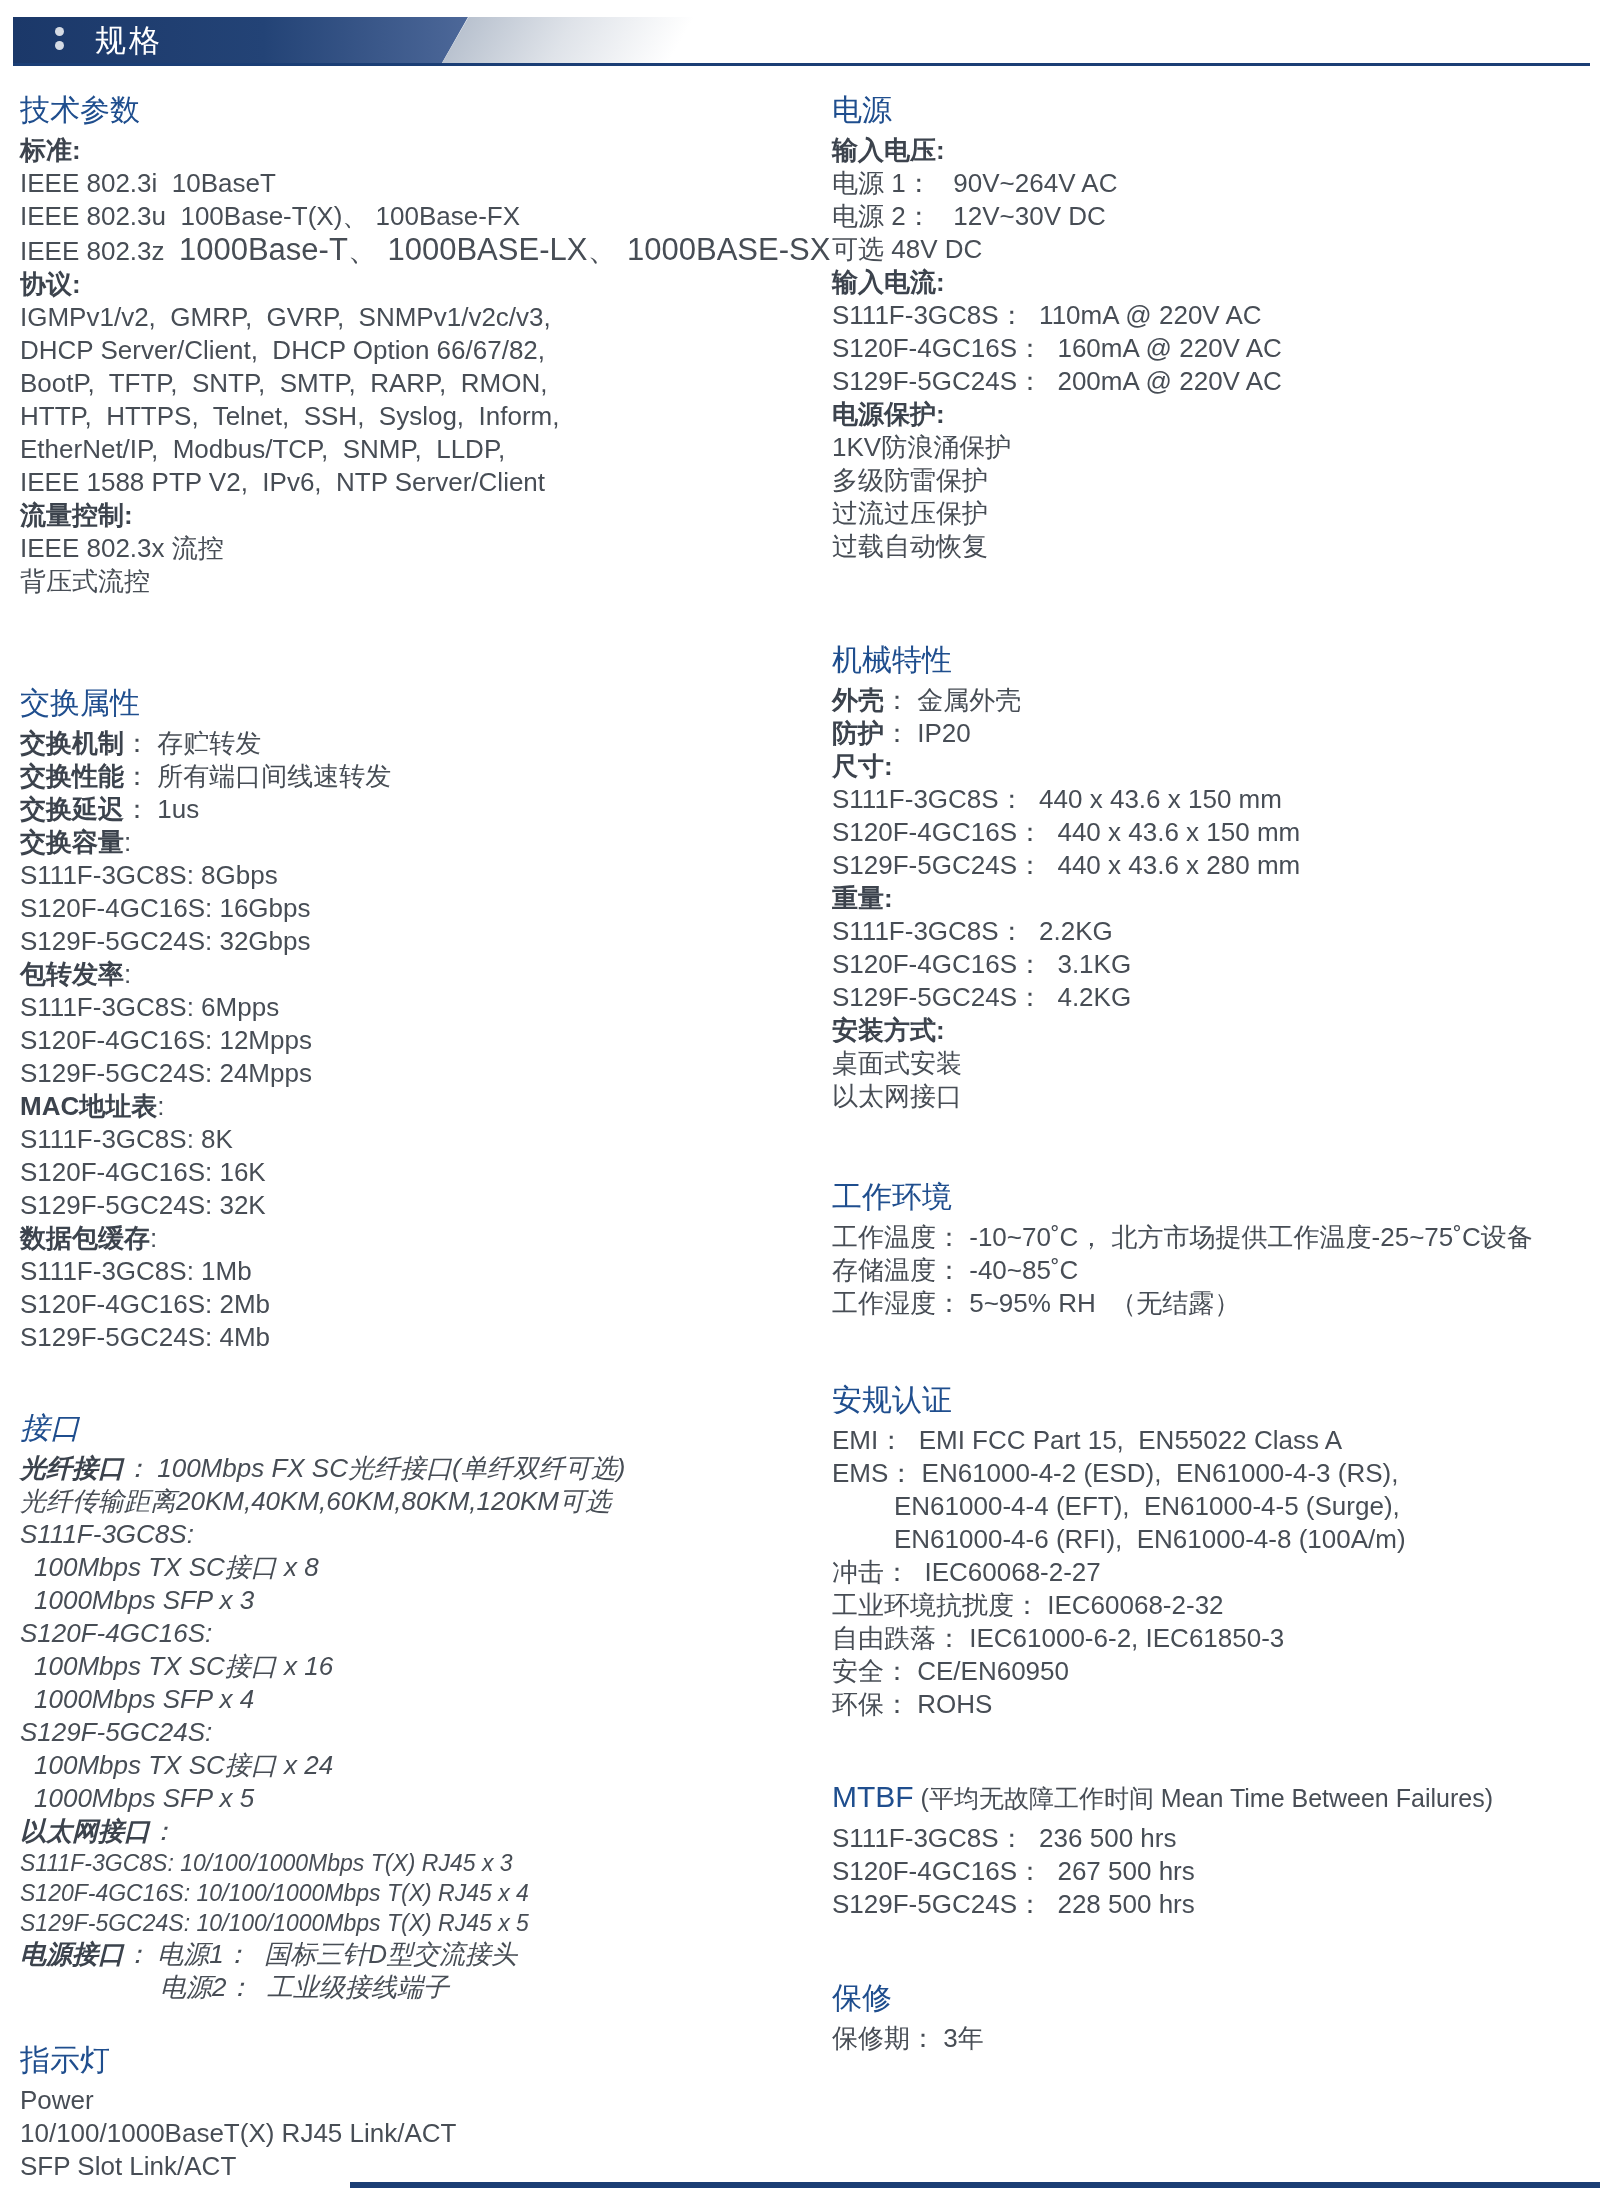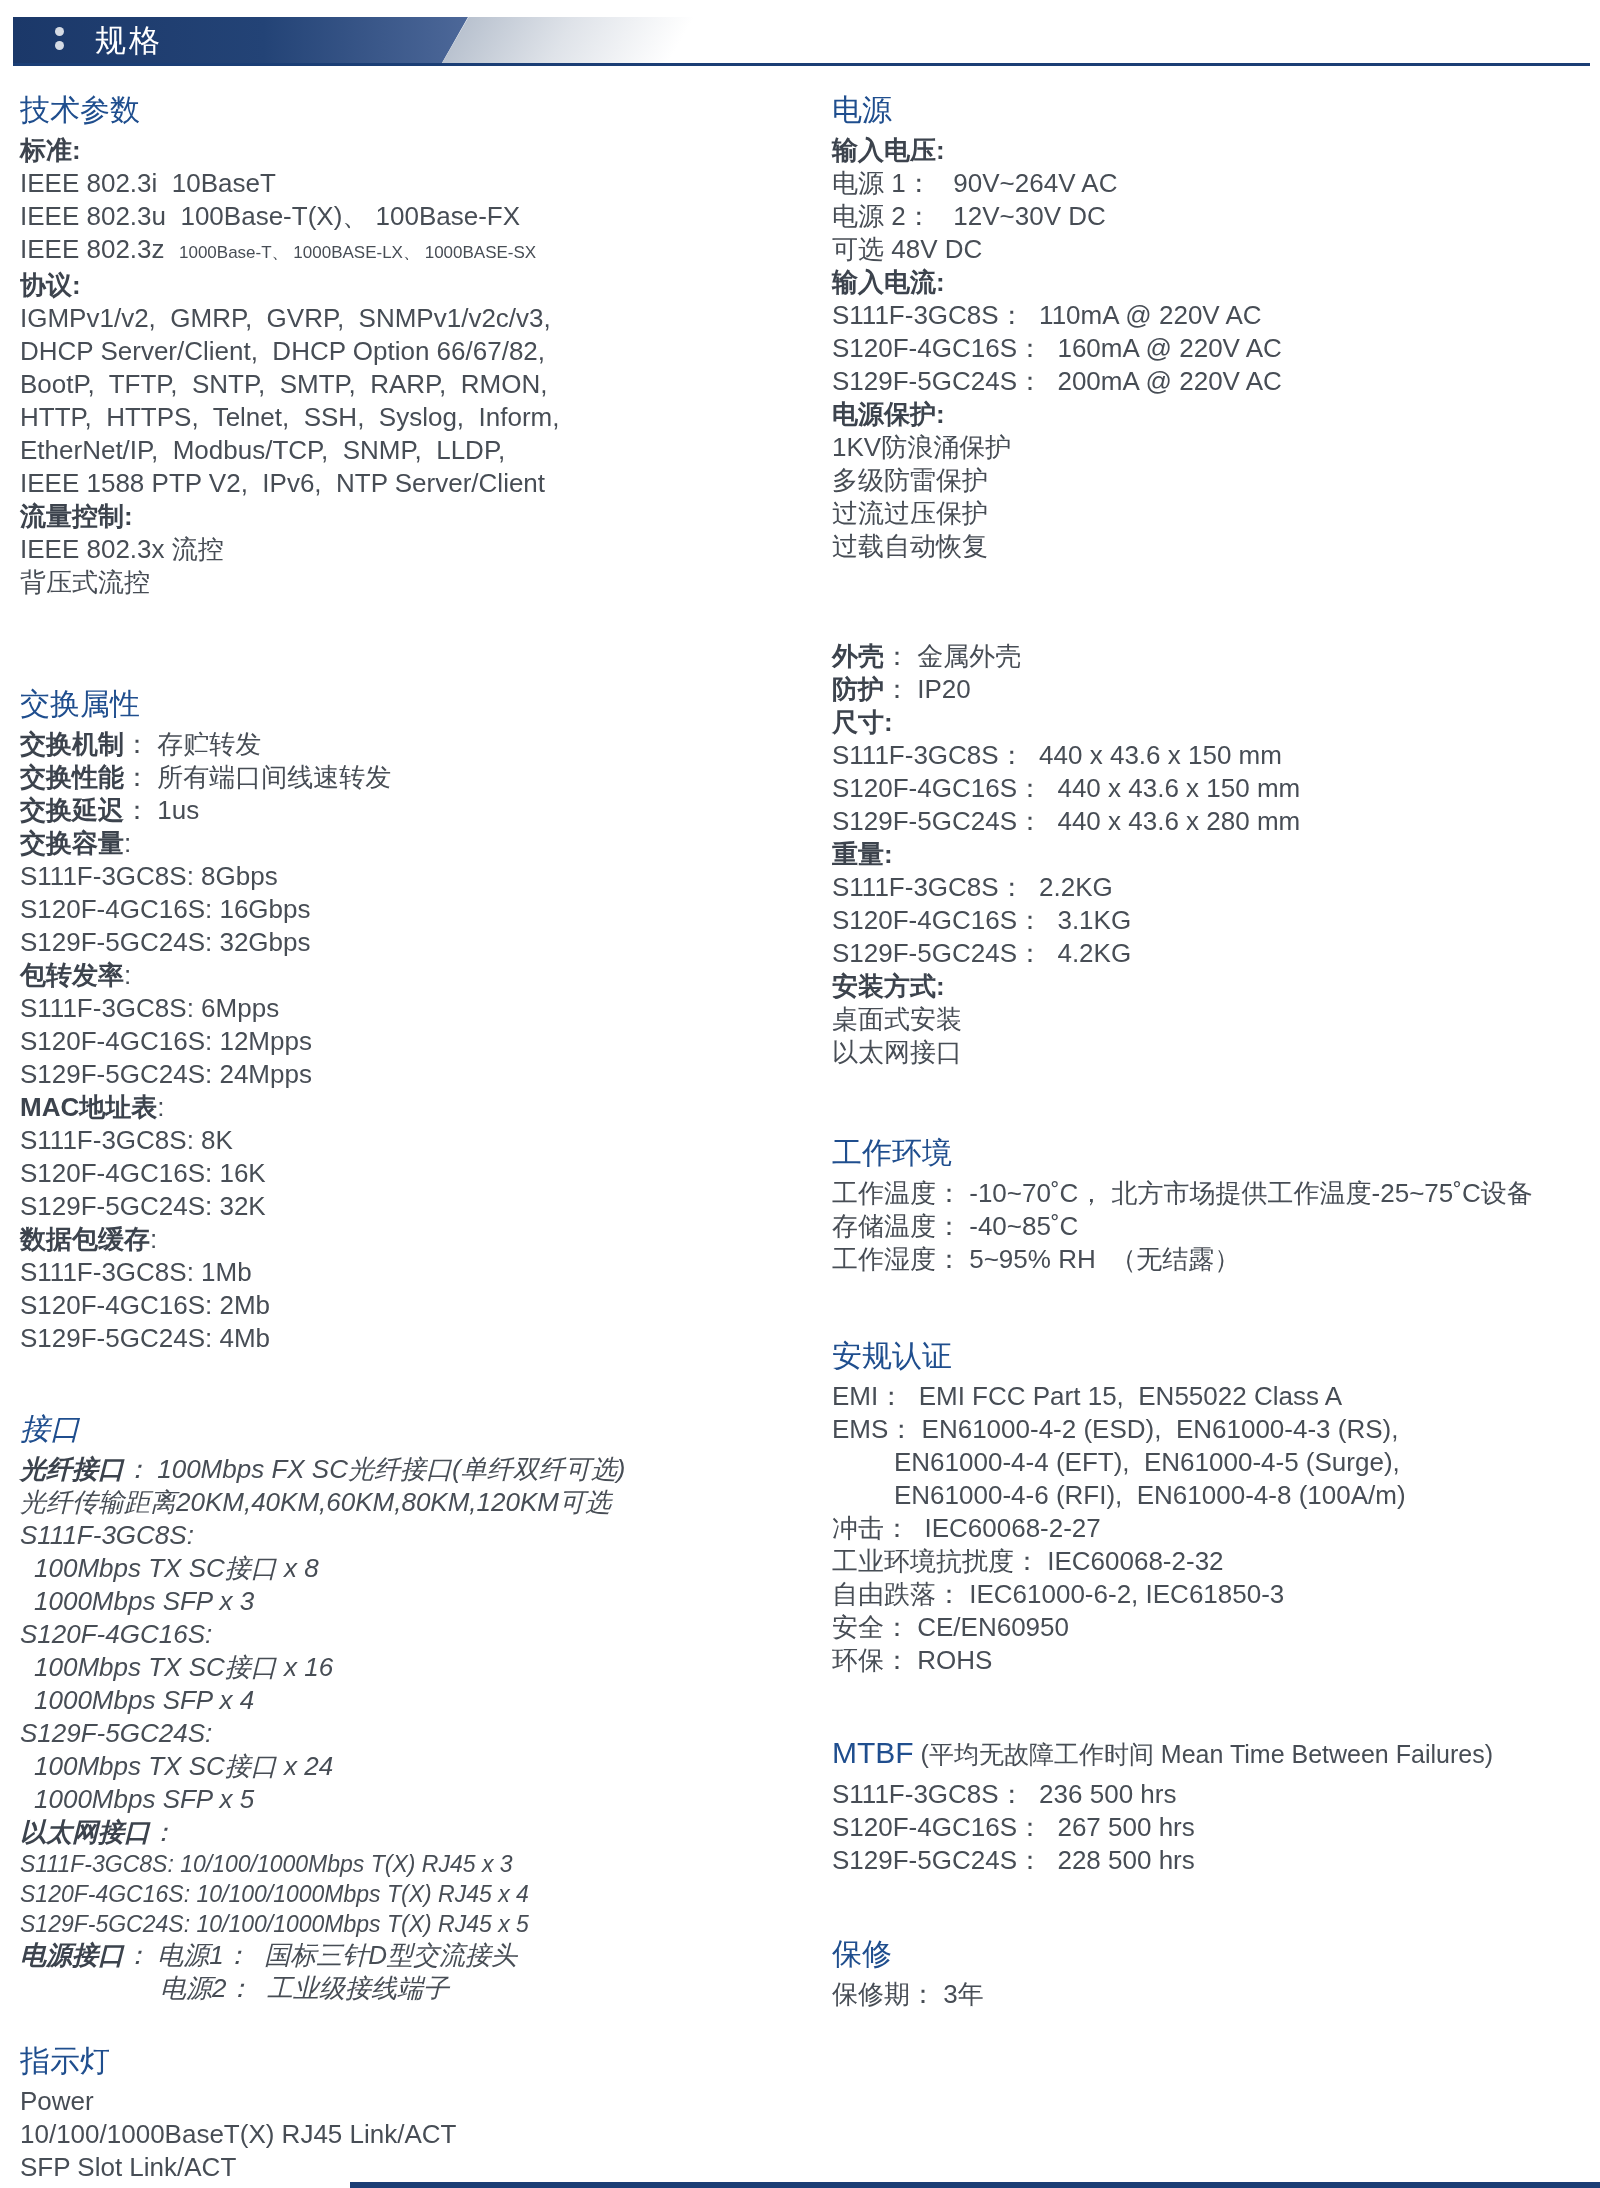--- a/index.html
+++ b/index.html
@@ -36,21 +36,21 @@
   .hdr-line{position:absolute;top:63px;left:13px;width:1577px;height:3px;background:var(--navy);}
   .bottom-bar{position:absolute;left:350px;bottom:0;width:1250px;height:6px;background:var(--navy);}
   
   .col{position:absolute;top:90px;}
   .col[data-col="left"]{left:20px;width:740px;}
   .col[data-col="right"]{left:832px;width:768px;}
   .sec-title{font-size:30px;line-height:40px;margin:0 0 4px 0;color:var(--blue);font-weight:400;white-space:pre;}
   .sec-title .suffix{color:var(--text);font-size:25px;}
   .line{font-size:26px;line-height:33px;white-space:pre;color:var(--text);}
   .line .b{font-weight:700;color:var(--label);}
-  .line .s{font-size:17px;}
+  .line .s{font-size:31px;}
   .line.small{font-size:23px;line-height:30px;}
   .line.ind1{padding-left:14px;}
   .line.ind2{padding-left:140px;}
   .line.ind3{padding-left:62px;}
   
   .col[data-col="left"]  .sec:nth-child(2){margin-top:85px;}
   .col[data-col="left"]  .sec:nth-child(3){margin-top:54px;font-style:italic;}
   .col[data-col="left"]  .sec:nth-child(4){margin-top:36px;}
   .col[data-col="right"] .sec:nth-child(2){margin-top:77px;}
   .col[data-col="right"] .sec:nth-child(3){margin-top:64px;}
@@ -151,20 +151,21 @@
       <div class="line"><span class="">S111F-3GC8S：  110mA @ 220V AC</span></div>
       <div class="line"><span class="">S120F-4GC16S：  160mA @ 220V AC</span></div>
       <div class="line"><span class="">S129F-5GC24S：  200mA @ 220V AC</span></div>
       <div class="line"><span class="b">电源保护:</span></div>
       <div class="line"><span class="">1KV防浪涌保护</span></div>
       <div class="line"><span class="">多级防雷保护</span></div>
       <div class="line"><span class="">过流过压保护</span></div>
       <div class="line"><span class="">过载自动恢复</span></div>
     </div>
     <div class="sec">
+      <h2 class="sec-title">机械特性</h2>
       <div class="line"><span class="b">外壳</span><span class="">： 金属外壳</span></div>
       <div class="line"><span class="b">防护</span><span class="">： IP20</span></div>
       <div class="line"><span class="b">尺寸:</span></div>
       <div class="line"><span class="">S111F-3GC8S：  440 x 43.6 x 150 mm</span></div>
       <div class="line"><span class="">S120F-4GC16S：  440 x 43.6 x 150 mm</span></div>
       <div class="line"><span class="">S129F-5GC24S：  440 x 43.6 x 280 mm</span></div>
       <div class="line"><span class="b">重量:</span></div>
       <div class="line"><span class="">S111F-3GC8S：  2.2KG</span></div>
       <div class="line"><span class="">S120F-4GC16S：  3.1KG</span></div>
       <div class="line"><span class="">S129F-5GC24S：  4.2KG</span></div>

